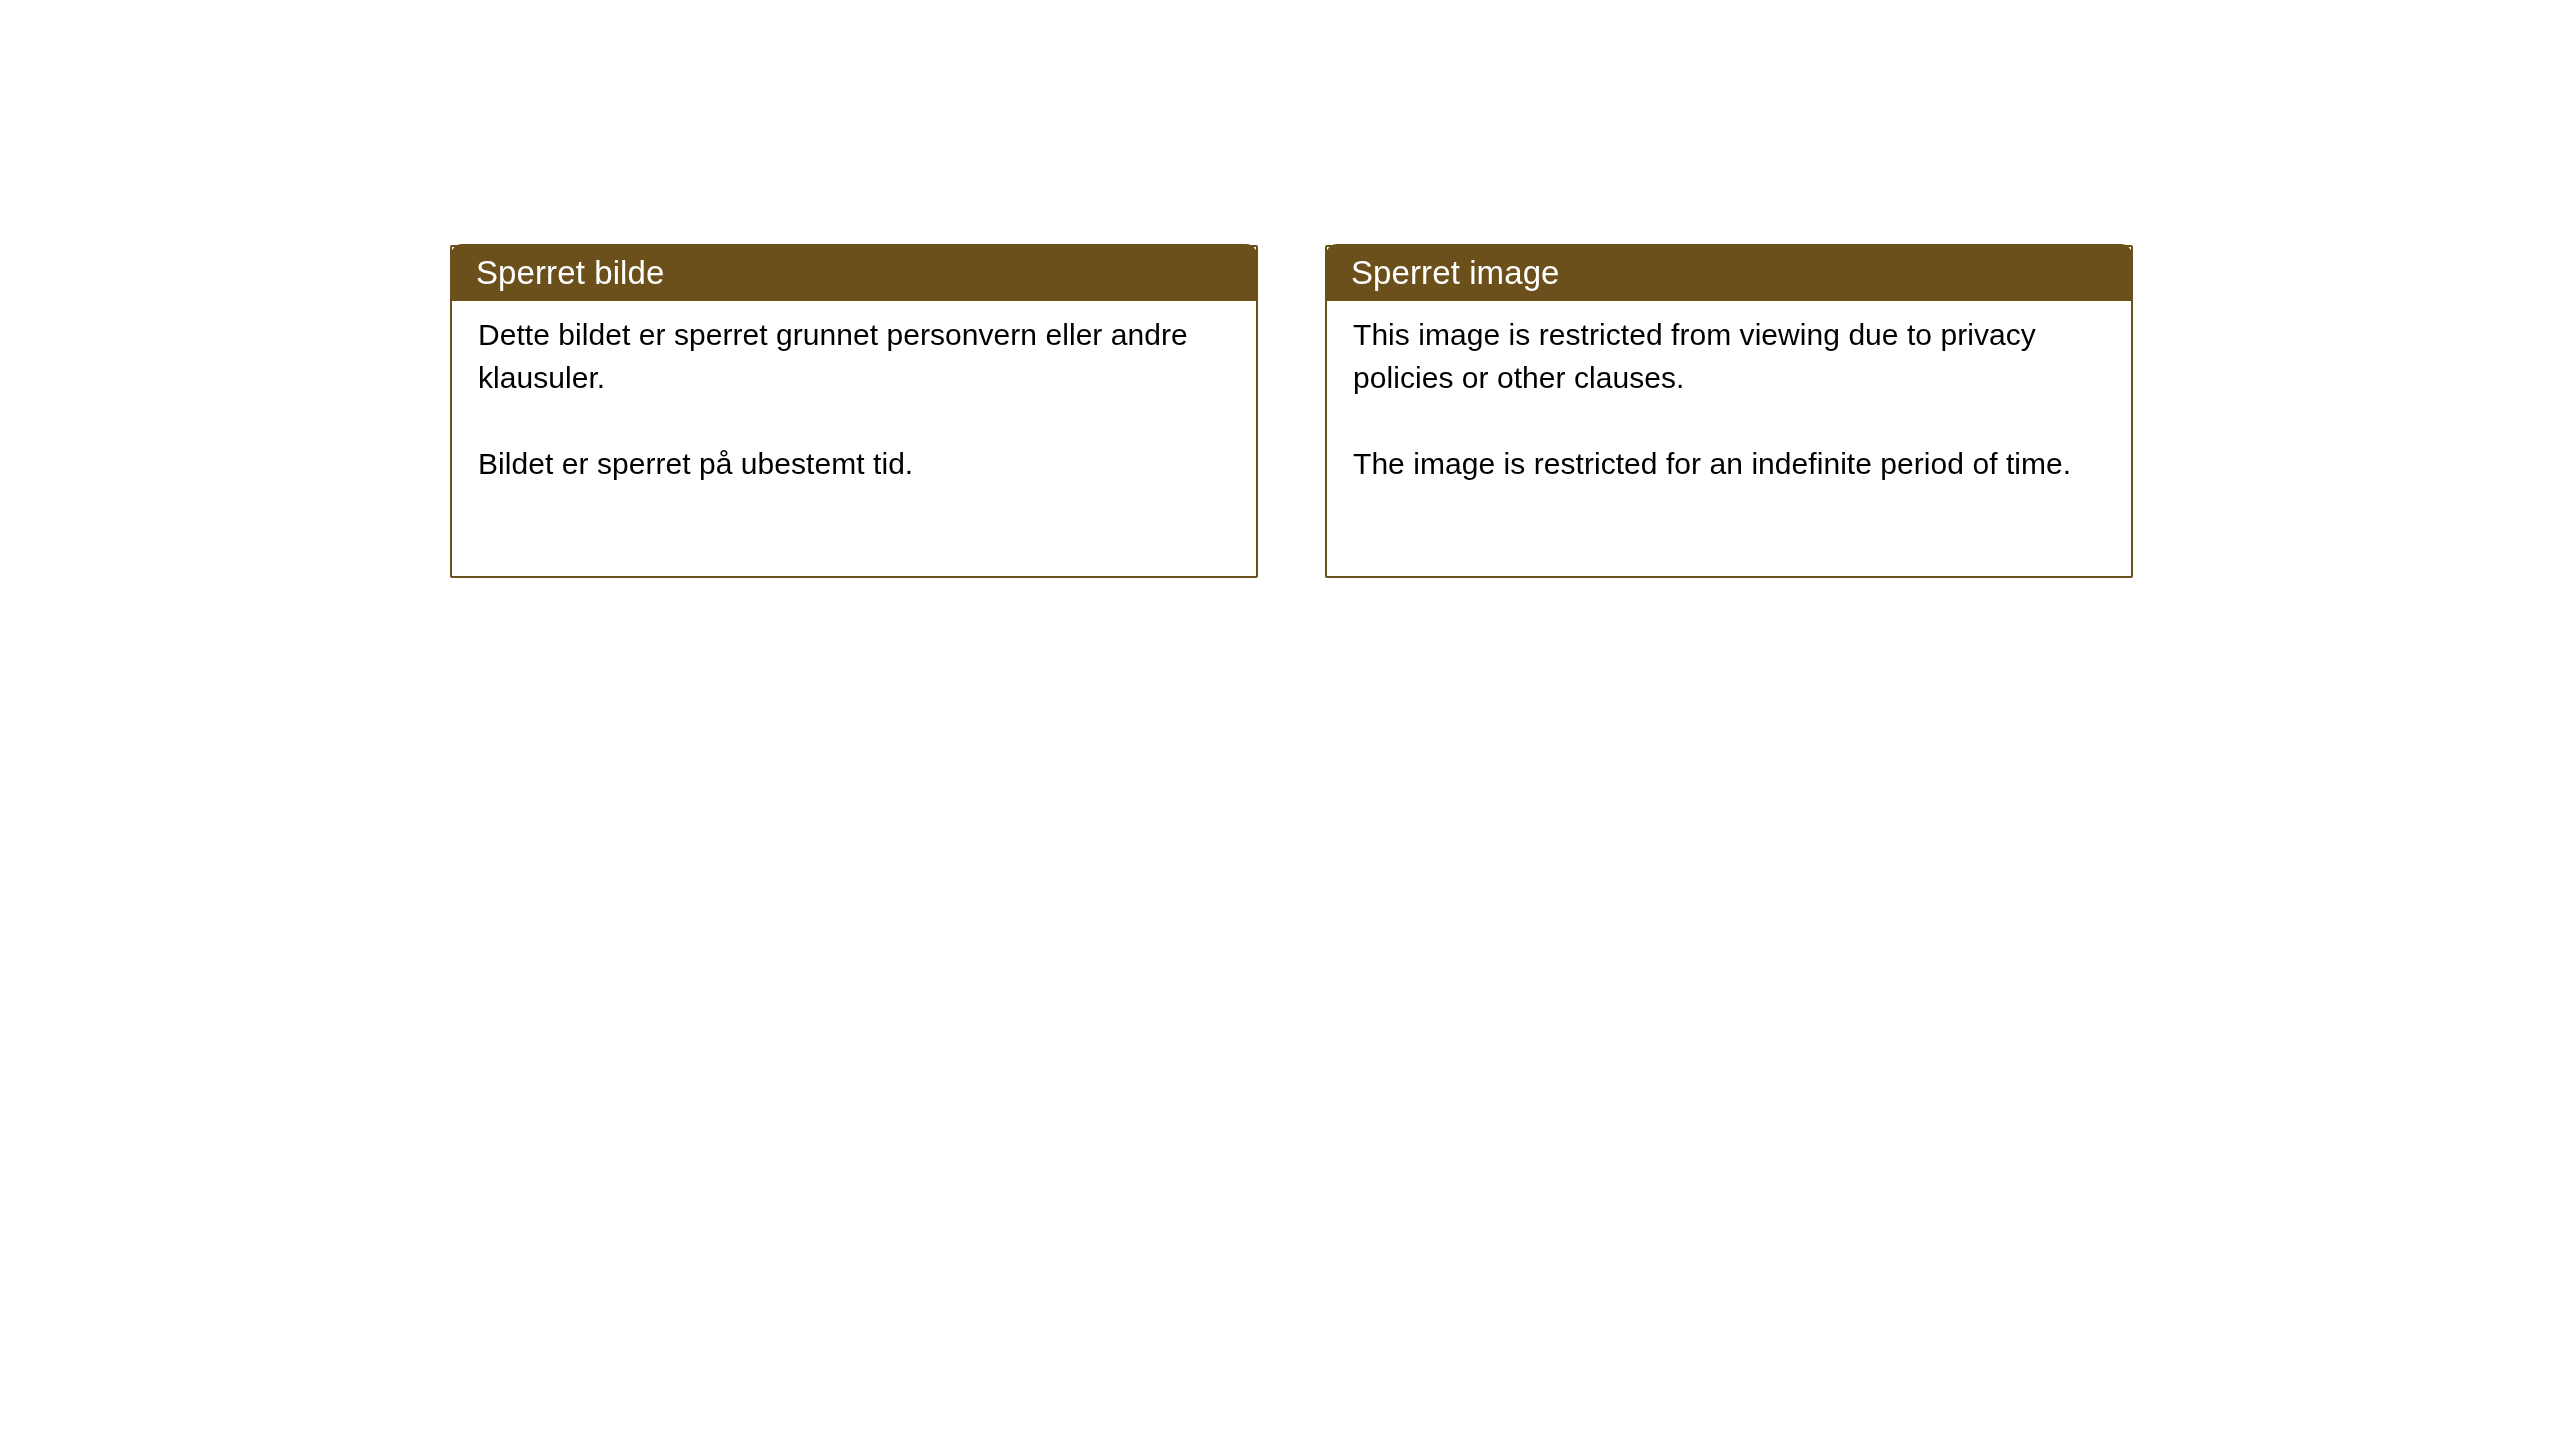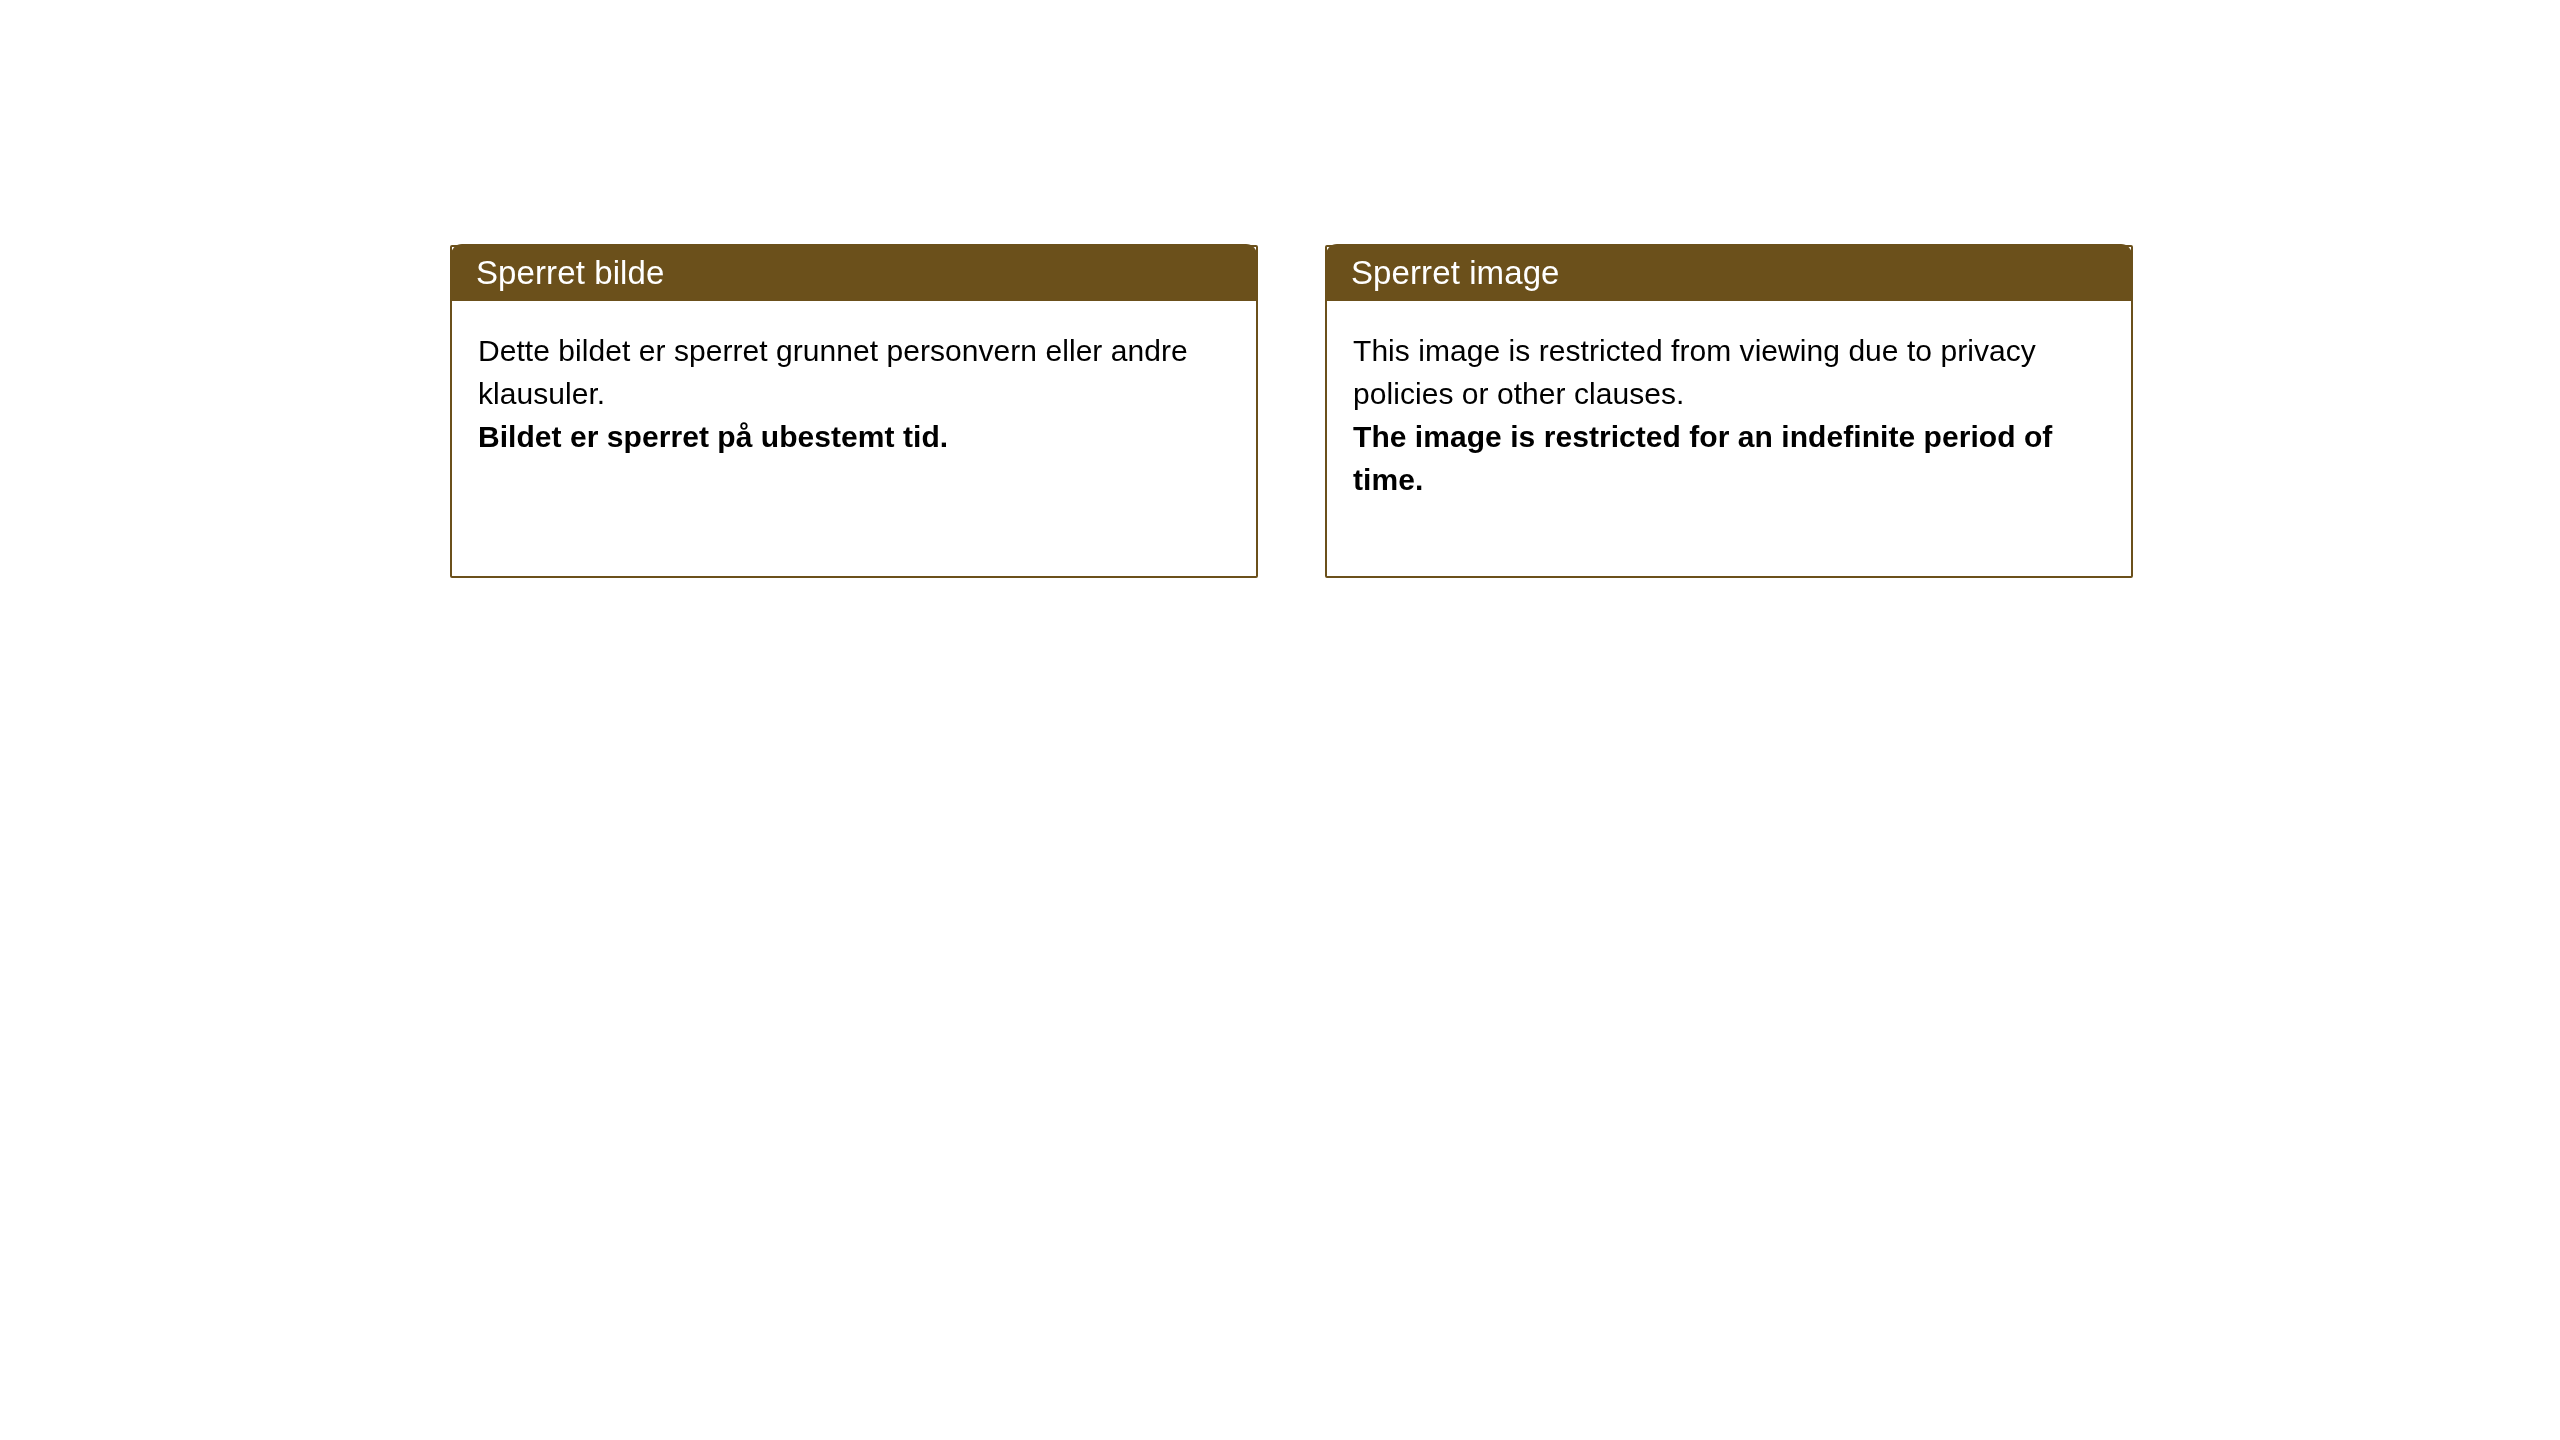--- a/index.html
+++ b/index.html
@@ -61,34 +61,34 @@
     white-space: nowrap;
   }
 
   .card-body {
     position: absolute;
     left: 0;
     top: 54px;
     right: 0;
     bottom: 0;
     box-sizing: border-box;
-    padding: 28px 26px 0 26px;
+    padding: 12px 26px 0 26px;
   }
 
   .card-paragraph {
     color: #000000;
     font-size: 30px;
     line-height: 43px;
     font-weight: 400;
     margin: 0;
     letter-spacing: 0.05px;
   }
 
   .card-paragraph + .card-paragraph {
-    font-weight: bold;
+    margin-top: 43px;
   }
 </style>
 </head>
 <body>
 
 <div class="stage">
 
   <section class="notice-card left">
     <header class="card-header">
       <span class="card-header-title">Sperret bilde</span>

